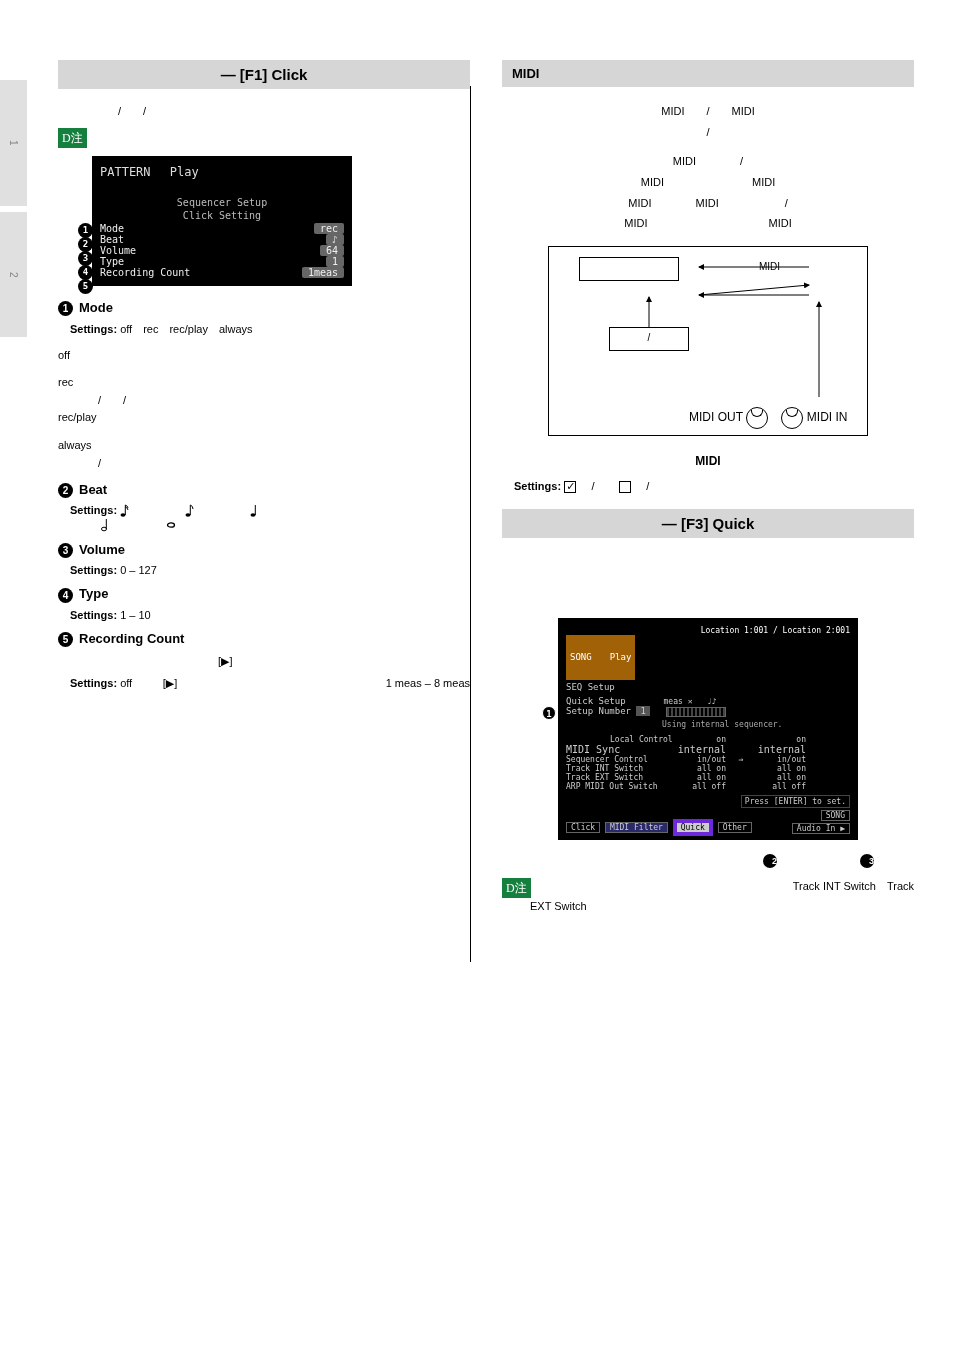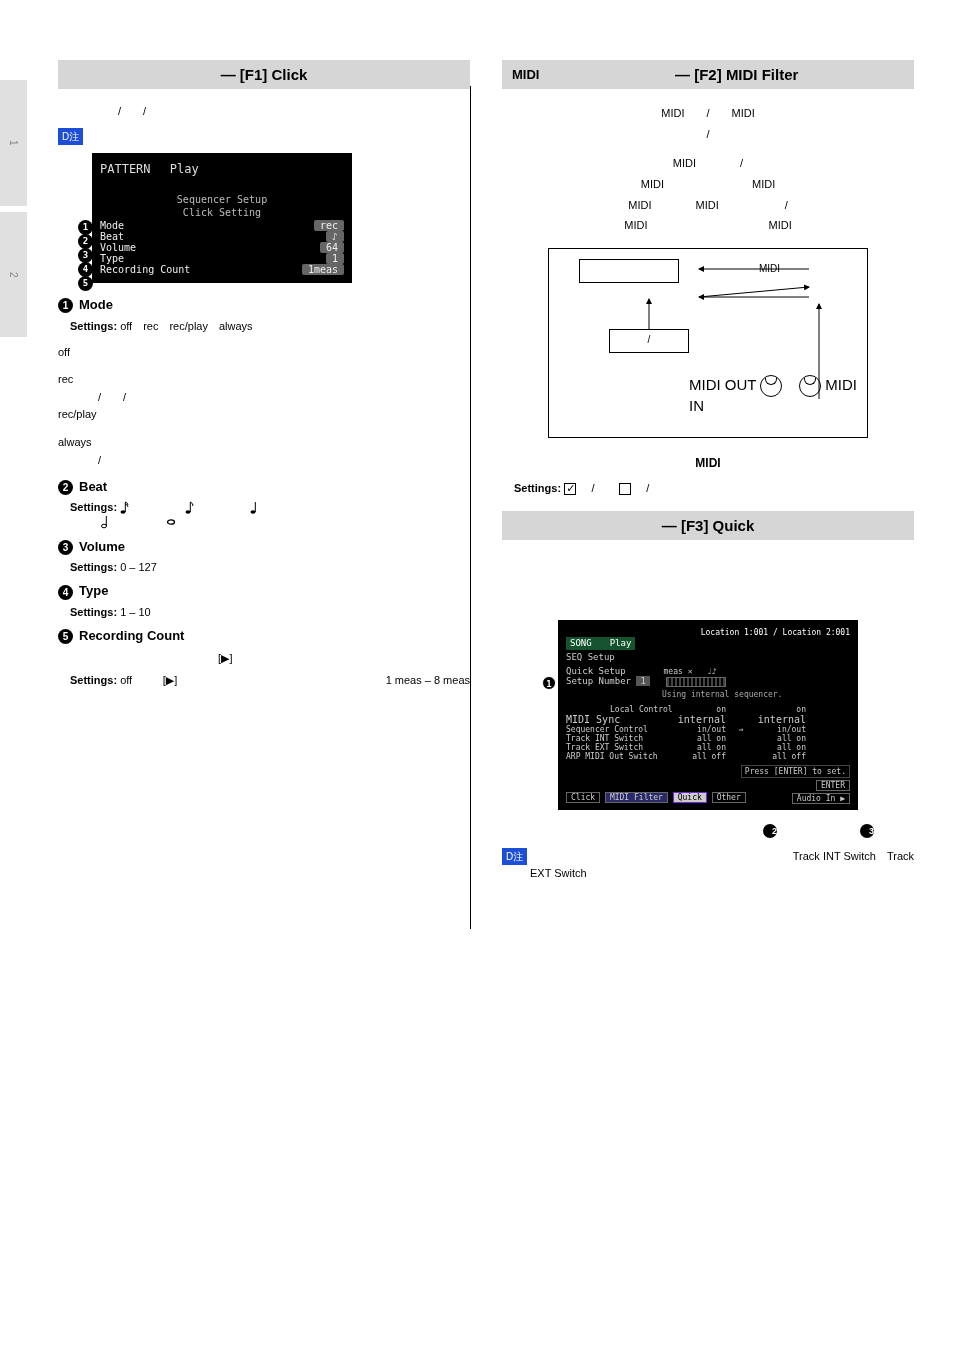--- a/index.html
+++ b/index.html
@@ -6,21 +6,21 @@
   body { font-family: Arial, Helvetica, sans-serif; font-size: 11px; color: #000; background: #fff; width: 954px; position: relative; }
   .page { padding: 60px 40px 40px 40px; position: relative; }
   .sidebar { position: absolute; left: 0; top: 80px; width: 38px; }
   .sidebar-tab { background: #e0e0e0; writing-mode: vertical-rl; text-align: center; padding: 60px 8px; font-size: 10px; color: #888; margin-bottom: 6px; }
   .columns { display: flex; gap: 32px; margin-left: 18px; }
   .col { flex: 1; }
   .h-bar { background: #d6d6d6; padding: 6px 10px; font-size: 15px; font-weight: bold; display: flex; align-items: center; margin-bottom: 14px; }
   .h-bar .pre { font-size: 13px; font-weight: bold; margin-right: 30px; }
   .h-bar .title { text-align: center; flex: 1; }
   .para { font-size: 11px; line-height: 1.5; margin-bottom: 8px; }
-  .note-chip { display: inline-block; background: #1d4ed8; color: #fff; font-size: 10px; padding: 1px 4px; margin-right: 4px; vertical-align: top; }
+  .note-chip { display: inline-block; background: #15803d; color: #fff; font-size: 12px; padding: 1px 4px; margin-right: 4px; vertical-align: top; font-family: Liberation Serif, serif; }
   .screen { background: #000; color: #eee; font-family: monospace; font-size: 10px; padding: 8px; width: 260px; margin: 6px 0 14px 34px; position: relative; }
   .screen .hdr { color: #ddd; font-size: 12px; margin-bottom: 16px; }
   .screen .title2 { color: #bbb; margin-bottom: 2px; text-align: center; }
   .screen .row { white-space: pre; }
   .screen .bullet { position: absolute; left: -22px; width: 15px; height: 15px; border-radius: 50%; background: #000; color: #fff; font-size: 9px; font-weight: bold; text-align: center; line-height: 15px; }
   .screen2 { background: #000; color: #eee; font-family: monospace; font-size: 9px; padding: 8px; width: 300px; margin: 6px auto 14px auto; position: relative; }
   .sec-head { font-weight: bold; font-size: 13px; margin: 10px 0 6px 0; }
   .sec-head .circ { display: inline-block; width: 15px; height: 15px; border-radius: 50%; background: #000; color: #fff; font-size: 10px; font-weight: bold; text-align: center; line-height: 15px; margin-right: 6px; vertical-align: middle; }
   .setting { font-size: 11px; margin: 6px 0 10px 12px; }
   .setting .lbl { font-weight: bold; }
@@ -143,21 +143,20 @@
         <span>off</span>
         &nbsp;&nbsp;&nbsp;&nbsp;&nbsp;&nbsp;&nbsp;&nbsp;
         <span>[▶]</span>
         <span style="float:right;">1 meas – 8 meas</span>
       </div>
     </div>
 
     <div class="col col-right">
       <div class="h-bar">
         <span class="pre">MIDI</span>
-        <span class="title">— [F2] MIDI Filter</span>
       </div>
 
       <div class="para" style="text-align:center; padding:0 20px; line-height:1.9;">
         <span>MIDI　　/　　MIDI</span><br>
         <span>/</span>
       </div>
       <div class="para" style="text-align:center; padding:0 20px; line-height:1.9; margin-top:6px;">
         <span>MIDI　　　　/</span><br>
         <span>MIDI　　　　　　　　MIDI</span><br>
         <span>MIDI　　　　MIDI　　　　　　/</span><br>
@@ -174,21 +173,21 @@
               <marker id="ah" markerWidth="6" markerHeight="6" refX="5" refY="3" orient="auto">
                 <path d="M0,0 L6,3 L0,6 Z" fill="#000"></path>
               </marker>
             </defs>
           <line x1="260" y1="20" x2="150" y2="20" stroke="#000" marker-end="url(#ah)"></line>
           <line x1="260" y1="48" x2="150" y2="48" stroke="#000" marker-end="url(#ah)"></line>
           <line x1="150" y1="48" x2="260" y2="38" stroke="#000" marker-end="url(#ah)"></line>
           <line x1="100" y1="80" x2="100" y2="50" stroke="#000" marker-end="url(#ah)"></line>
           <line x1="270" y1="150" x2="270" y2="55" stroke="#000" marker-end="url(#ah)"></line>
         </svg>
-        <div style="position:absolute; left:140px; bottom:23px; font-size:15px;margin-top:19px;">
+        <div style="position:absolute; left:140px; bottom:6px; font-size:12px;margin-top:19px;">
           <span>MIDI OUT</span>
           <span class="midi-port"></span>
           &nbsp;&nbsp;
           <span class="midi-port"></span>
           <span>MIDI IN</span>
         </div>
       </div>
 
       <div class="center-txt">MIDI</div>
 
@@ -202,21 +201,21 @@
       </div>
 
       <div class="h-bar" style="margin-top:16px;">
         <span class="title">— [F3] Quick</span>
       </div>
 
       <div style="height:60px;"></div>
 
       <div class="screen2">
         <div style="text-align:right;color:#fff;font-size:8px;">Location 1:001 / Location 2:001</div>
-        <div style="color:#fff;background:#14532d;display:inline-block;padding:0 4px;">SONG　　Play</div>
+        <div style="color:#fff;background:#a16207;display:inline-block;padding:16px 4px;">SONG　　Play</div>
         <div style="color:#ccc;margin-top:2px;">SEQ Setup</div>
         <div style="height:4px;"></div>
         <div style="position:relative;">
           <span style="position:absolute;left:-24px;top:10px;width:14px;height:14px;border-radius:50%;background:#000;border:1px solid #fff;color:#fff;font-size:9px;text-align:center;line-height:14px;font-weight:bold;">1</span>
           <div style="color:#ccc;"><span>Quick Setup</span> &nbsp;&nbsp;&nbsp;&nbsp;&nbsp; <span style="font-size:8px;">meas ✕ &nbsp; ♩♪</span></div>
           <div style="color:#ccc;"><span>Setup Number</span> <span style="background:#555;padding:0 4px;">1</span> &nbsp;&nbsp;<span style="display:inline-block;border:1px solid #666;width:60px;height:10px;vertical-align:middle;background:repeating-linear-gradient(90deg,#444,#444 2px,#000 2px,#000 4px);"></span></div>
           <div style="color:#aaa;margin:3px 0 6px 96px;font-size:8px;">Using internal sequencer.</div>
         </div>
         <div>
           <div style="display:flex;color:#ccc;font-size:8px;">
@@ -251,25 +250,25 @@
             </div>
           <div style="display:flex;color:#ccc;font-size:8px;">
               <span style="width:110px;">ARP MIDI Out Switch</span>
               <span style="width:50px;text-align:right;">all off</span>
               <span style="width:30px;text-align:center;"></span>
               <span style="width:50px;text-align:right;">all off</span>
             </div>
         </div>
         <div style="text-align:right;color:#ccc;font-size:8px;margin-top:4px;border:1px solid #444;display:inline-block;float:right;padding:1px 3px;">Press [ENTER] to set.</div>
         <div style="clear:both;height:2px;"></div>
-        <div style="text-align:right;"><span style="border:1px solid #666;color:#ccc;font-size:8px;padding:0 4px;">ENTER</span></div>
+        <div style="text-align:right;"><span style="border:1px solid #666;color:#ccc;font-size:8px;padding:0 4px;">SONG</span></div>
         <div style="margin-top:3px;font-size:8px;">
           <span style="border:1px solid #666;padding:0 4px;color:#ccc;">Click</span>
           <span style="border:1px solid #666;padding:0 4px;color:#ccc;background:#2a2a6a;">MIDI Filter</span>
-          <span style="border:1px solid #6d28d9;padding:0 4px;color:#000;background:#ccc;">Quick</span>
+          <span style="border:4px solid #6d28d9;padding:0 4px;color:#000;background:#ccc;">Quick</span>
           <span style="border:1px solid #666;padding:0 4px;color:#ccc;">Other</span>
           <span style="float:right;border:1px solid #666;padding:0 4px;color:#ccc;">Audio In ▶</span>
         </div>
       </div>
       <div class="belowbullets">
         <span class="circ2">2</span>
         <span class="circ2">3</span>
       </div>
 
       <div class="para" style="margin-top:10px;">

